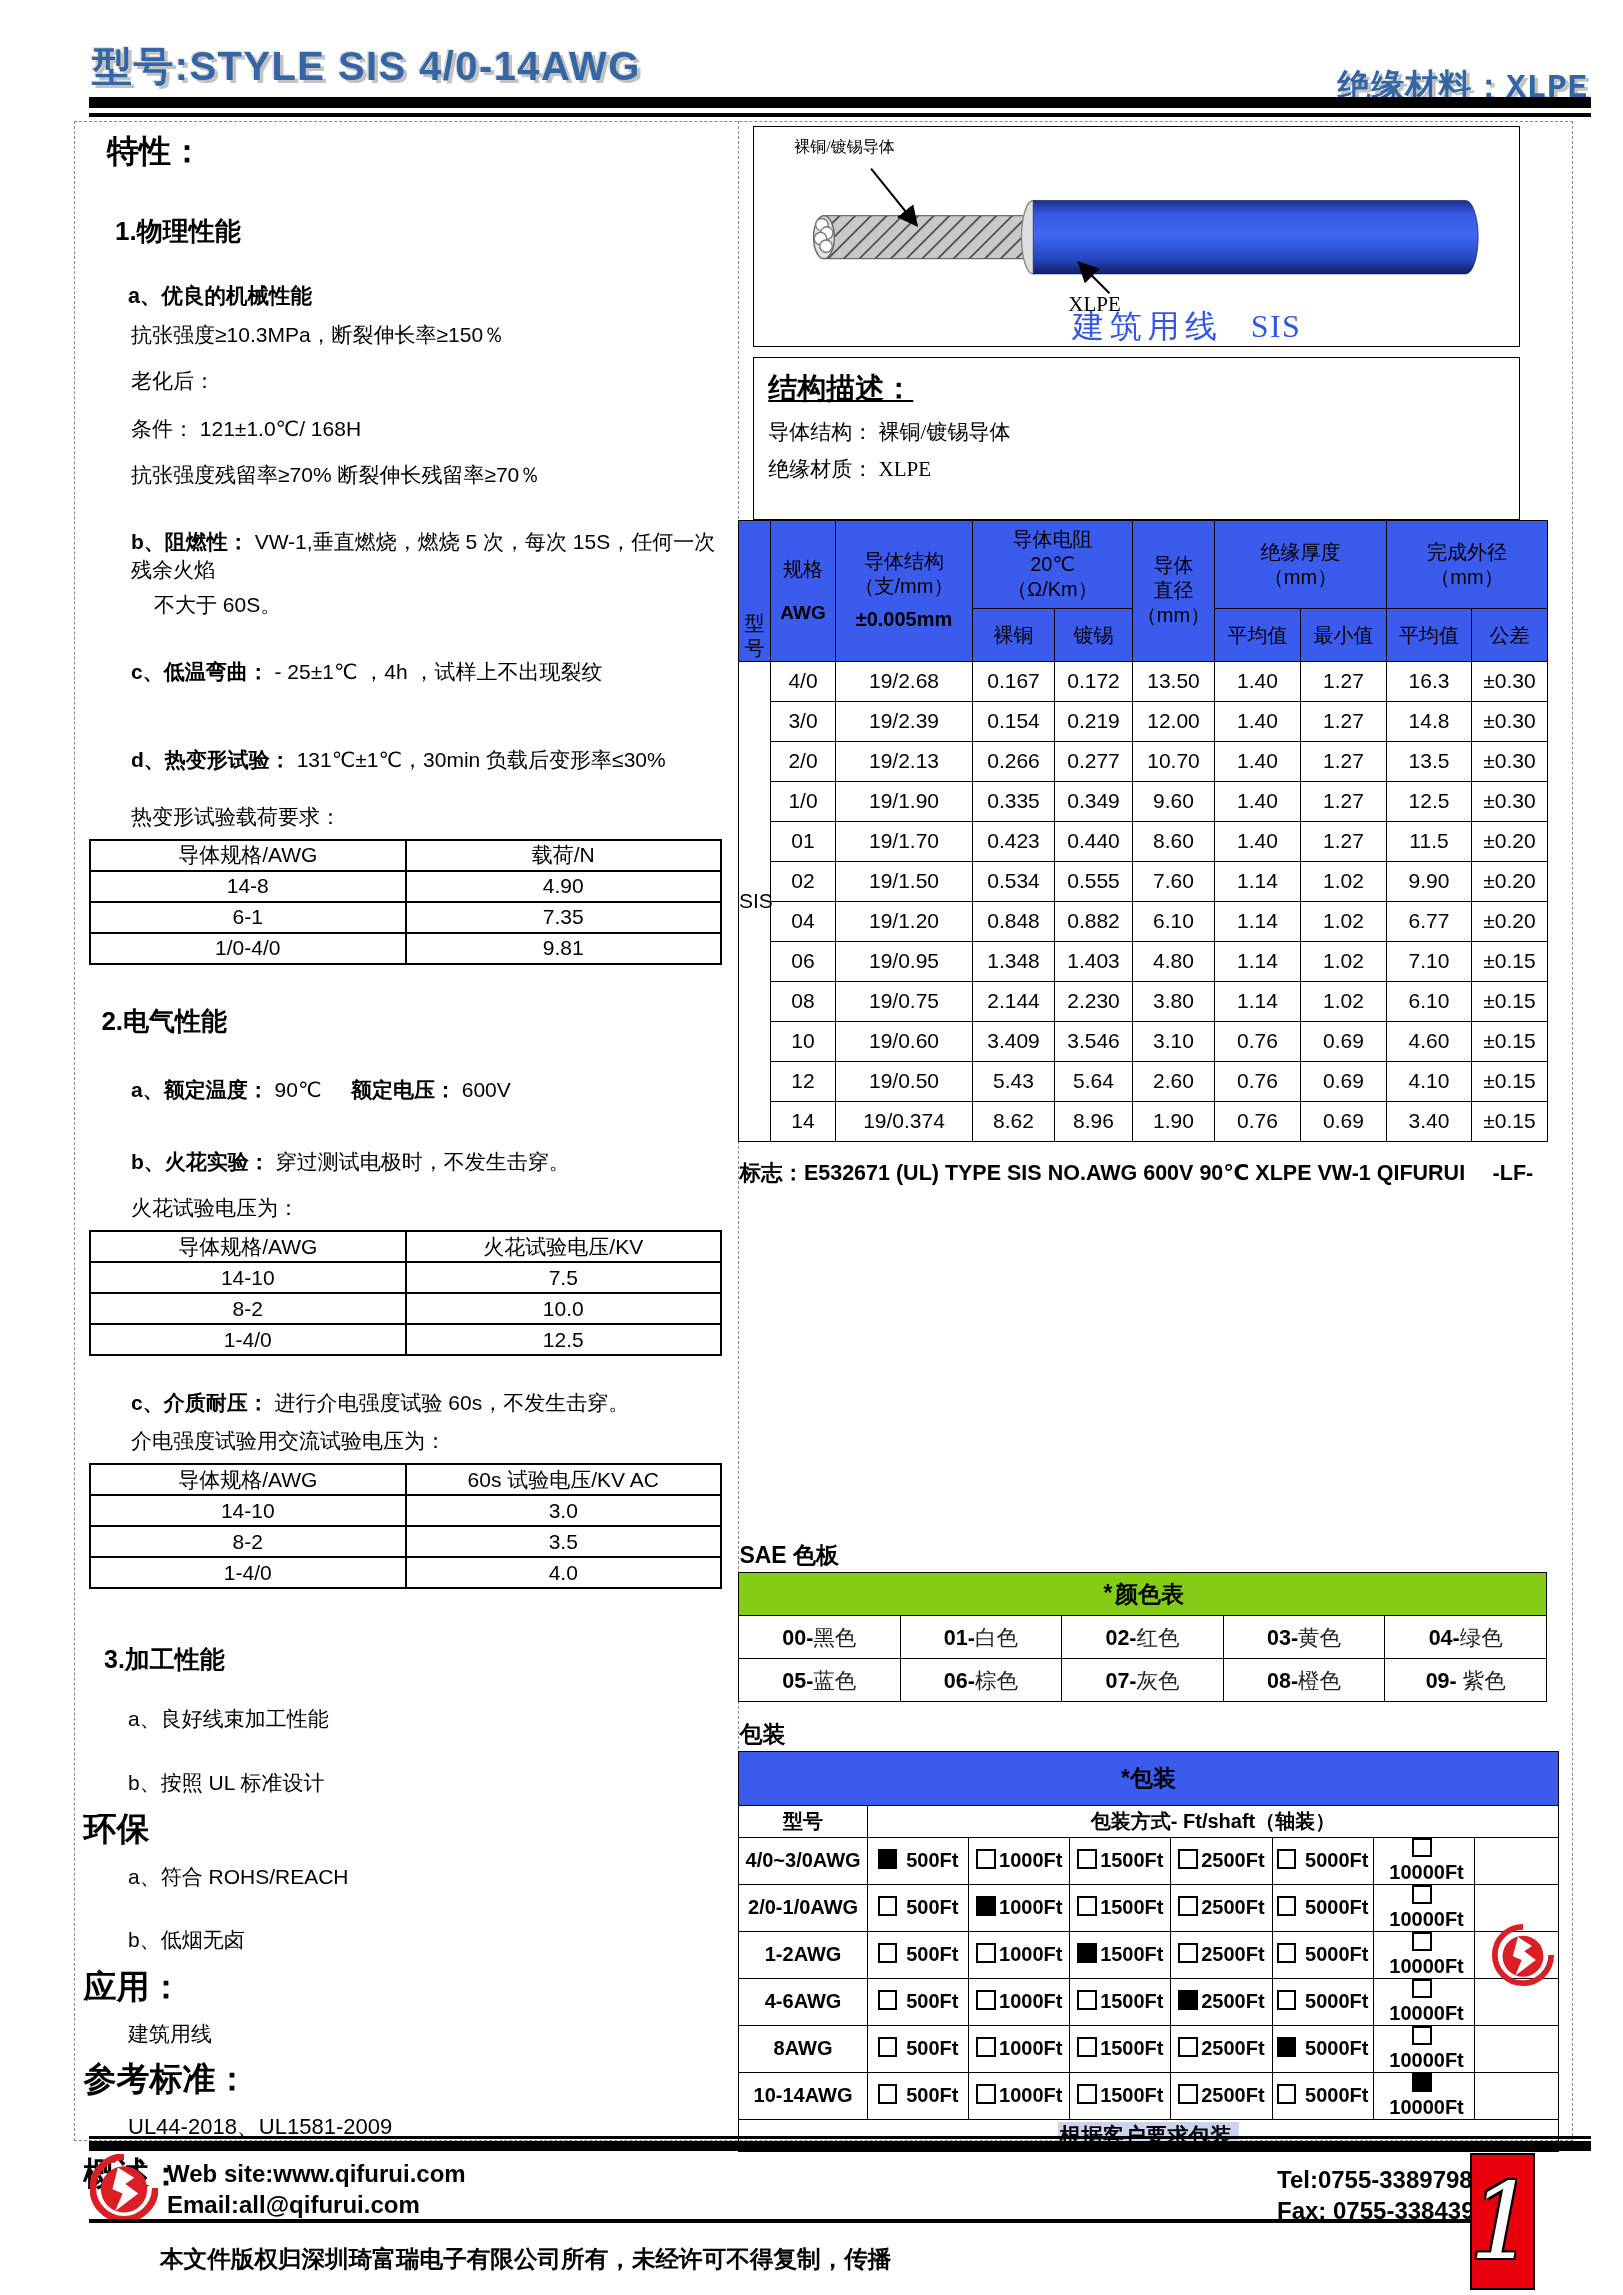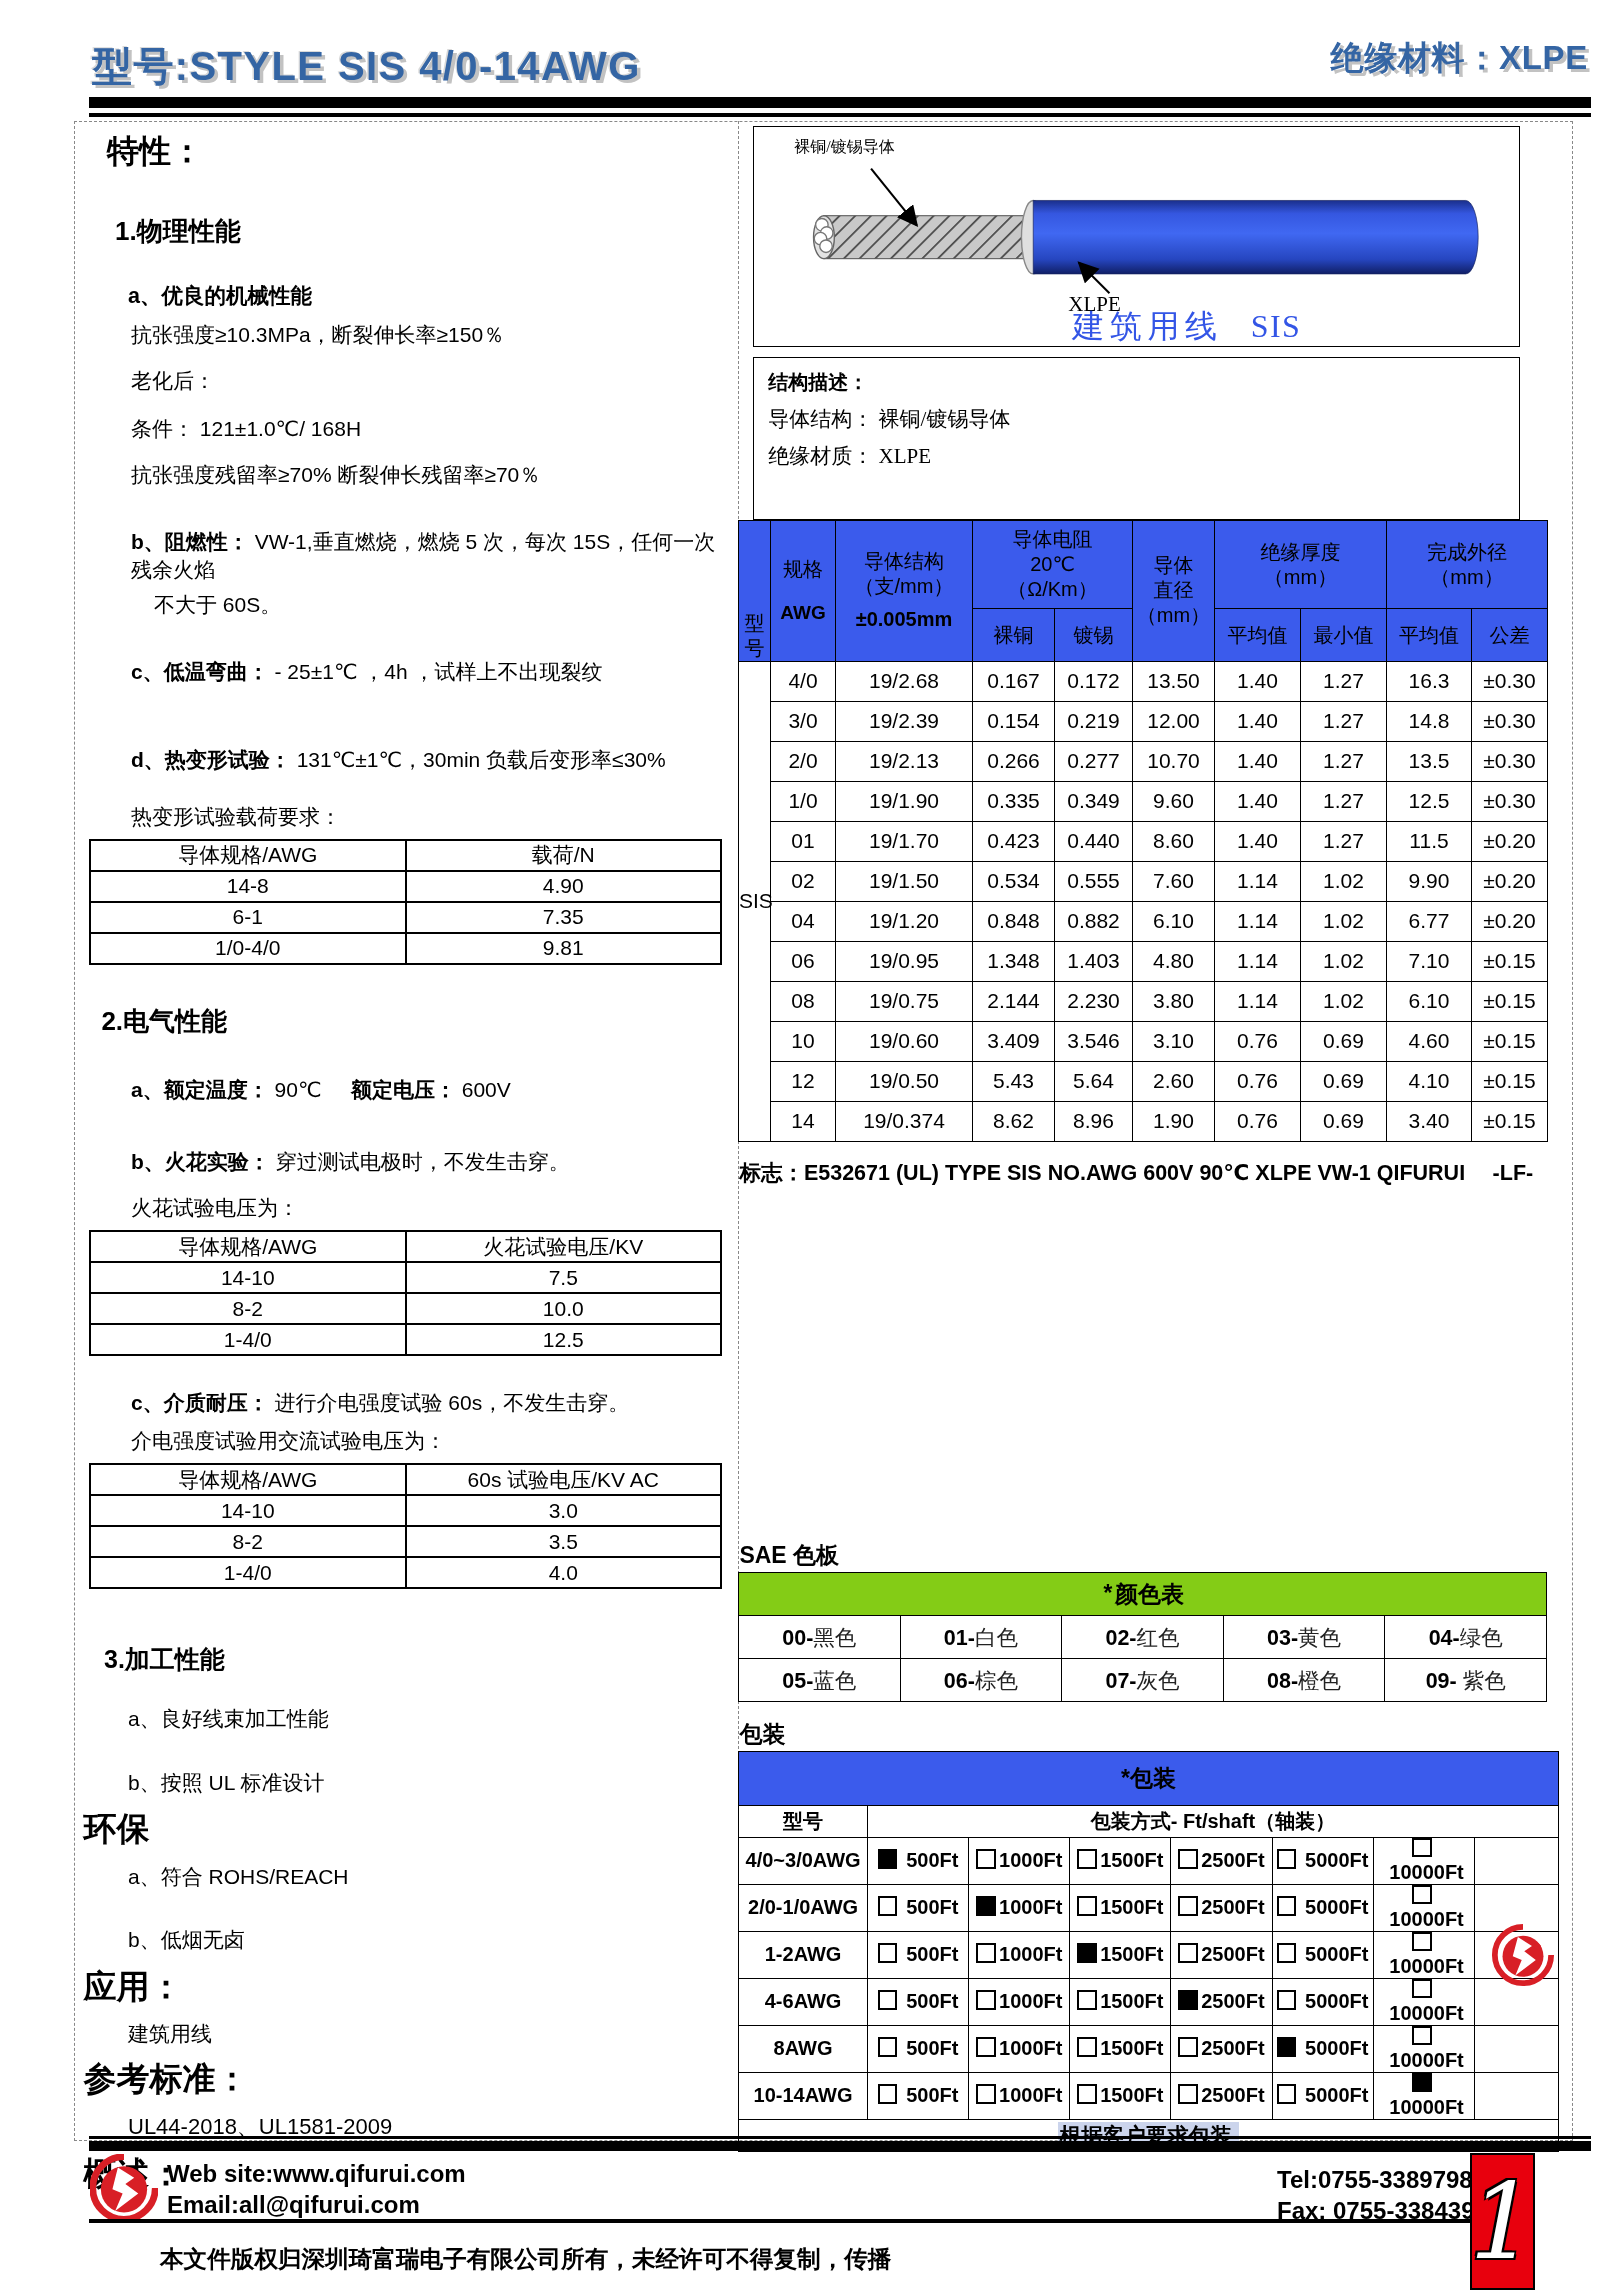--- a/index.html
+++ b/index.html
@@ -5,22 +5,22 @@
   html,body{margin:0;padding:0;background:#fff;}
   #page{position:relative;width:1623px;height:2295px;background:#fff;overflow:hidden;
         font-family:"Liberation Sans","DejaVu Sans",sans-serif;color:#000;}
   .serif{font-family:"Liberation Serif","DejaVu Serif",serif;}
   .pre{white-space:pre-line;}
   .b{font-weight:bold;}
 
   
   .doc-title{position:absolute;left:92px;top:39px;font-size:40px;font-weight:bold;
              color:#3465A4;letter-spacing:1.4px;text-shadow:3.5px 2.8px 0 #c2c2c2,-1.4px -1.4px 0 #d9d9d9;}
-  .ins-title{position:absolute;right:35px;top:36px;font-size:33px;font-weight:bold;
-             color:#3465A4;letter-spacing:0.7px;text-shadow:3.5px 2.8px 0 #c2c2c2;}
+  .ins-title{position:absolute;right:35px;top:64px;font-size:33px;font-weight:bold;
+             color:#3465A4;letter-spacing:0.7px;text-shadow:3.5px 2.8px 0 #c2c2c2;font-family:Liberation Mono, monospace;}
   .rule-thick{position:absolute;left:89px;width:1502px;top:97px;height:11px;background:#000;}
   .rule-thin{position:absolute;left:89px;width:1502px;top:113px;height:3.5px;background:#000;}
 
   
   .frame{position:absolute;left:74px;top:121px;width:1497px;height:2018px;border:1.4px dashed #888;}
   .divider{position:absolute;left:738px;top:121px;height:2018px;border-left:1.4px dashed #888;}
 
   
   .leftcol{position:absolute;left:82px;top:126px;width:640px;}
   .h-char{font-size:32px;font-weight:bold;margin:4.2px 0 0 25px;}
@@ -39,21 +39,21 @@
   .l-sub{font-size:21px;margin:18px 0 0 46px;}
 
   
   .rightcol{position:absolute;left:738px;top:126px;width:821px;}
   .wire-box{position:relative;margin-left:15.3px;width:765px;height:219px;border:1.4px solid #000;}
   .wire-label{position:absolute;left:40px;top:9.7px;font-size:16px;}
   .xlpe-label{position:absolute;left:314px;top:165px;font-size:21px;}
   .wire-caption{position:absolute;left:318px;top:178px;font-size:32px;color:#3355E6;letter-spacing:5.6px;}
   .wire-caption .en{letter-spacing:1.4px;margin-left:28px;}
   .struct-box{position:relative;margin:9.7px 0 0 15.3px;width:751px;height:161px;border:1.4px solid #000;padding-left:14px;}
-  .struct-title{font-size:20px;font-weight:bold;margin-top:11px;}
+  .struct-title{font-size:29px;font-weight:bold;margin-top:11px;text-decoration:underline;}
   .struct-line{font-size:21px;margin-top:9px;}
   .banner{margin-top:8.3px;width:799px;height:61px;background:#A6A6A6;padding:4.2px 0 0 9.7px;}
   .banner div{font-size:21.5px;line-height:29px;}
 
   table.spec{border-collapse:collapse;table-layout:fixed;width:809px;margin-top:0;}
   table.spec th{background:#3B5BEC;border:1.4px solid #000;font-weight:normal;font-size:20px;
         line-height:25px;text-align:center;vertical-align:middle;padding:0;}
   table.spec td{border:1.4px solid #000;height:39px;text-align:center;font-size:21px;padding:0;}
   .tier1{height:85px;} .tier2{height:50px;}
   .model-cell{font-size:21.5px;}

